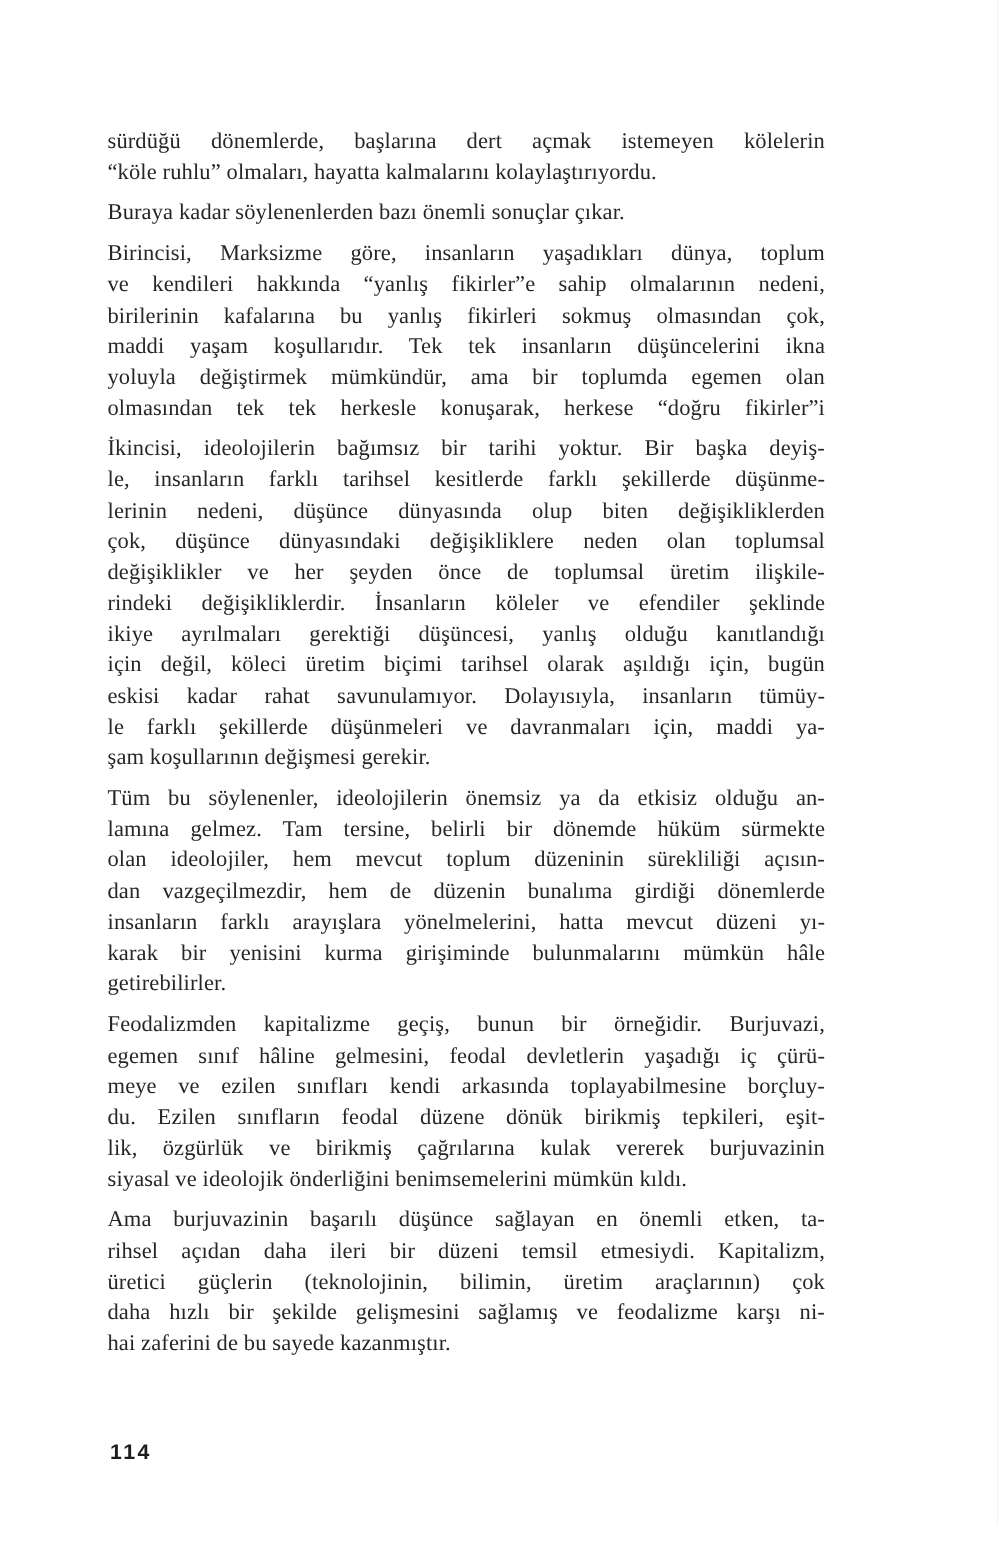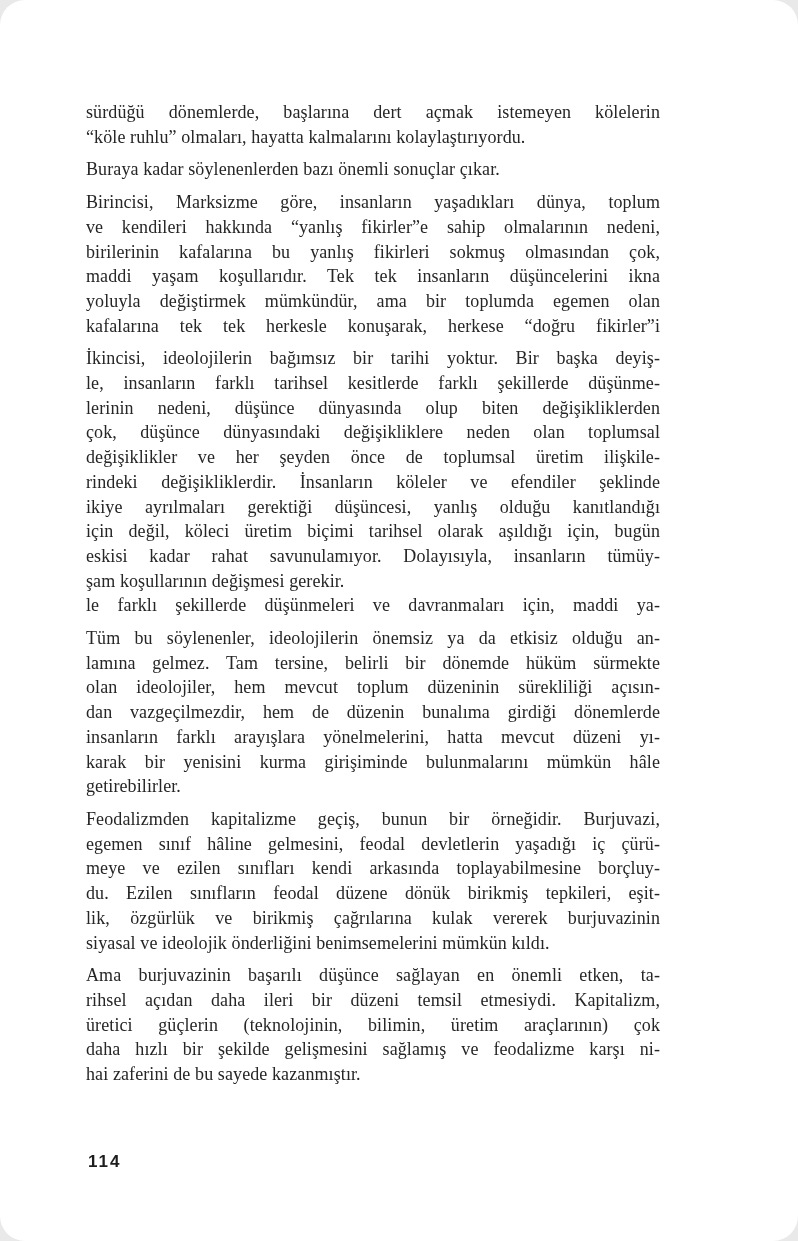--- a/index.html
+++ b/index.html
@@ -49,49 +49,49 @@
     font-weight: bold;
     font-size: 17px;
     letter-spacing: 2px;
     color: #1d1d1d;
     text-align: center;
   }
 </style>
 </head>
 <body>
 
-<div class="page" style="background: rgb(255, 255, 255); color: rgb(38, 38, 38); border-radius: 25px;">
+<div class="page" style="background: rgb(255, 255, 255); color: rgb(38, 38, 38);">
   <div class="text-block" id="paragraphs">
       <p>
         <span class="line">sürdüğü dönemlerde, başlarına dert açmak istemeyen kölelerin</span>
         <span class="line last">“köle ruhlu” olmaları, hayatta kalmalarını kolaylaştırıyordu.</span>
       </p>
       <p>
         <span class="line last">Buraya kadar söylenenlerden bazı önemli sonuçlar çıkar.</span>
       </p>
       <p>
         <span class="line">Birincisi, Marksizme göre, insanların yaşadıkları dünya, toplum</span>
         <span class="line">ve kendileri hakkında “yanlış fikirler”e sahip olmalarının nedeni,</span>
         <span class="line">birilerinin kafalarına bu yanlış fikirleri sokmuş olmasından çok,</span>
         <span class="line">maddi yaşam koşullarıdır. Tek tek insanların düşüncelerini ikna</span>
         <span class="line">yoluyla değiştirmek mümkündür, ama bir toplumda egemen olan</span>
-        <span class="line">kafalarına tek tek herkesle konuşarak, herkese “doğru fikirler”i</span>
+        <span class="line">olmasından tek tek herkesle konuşarak, herkese “doğru fikirler”i</span>
       </p>
       <p>
         <span class="line">İkincisi, ideolojilerin bağımsız bir tarihi yoktur. Bir başka deyiş-</span>
         <span class="line">le, insanların farklı tarihsel kesitlerde farklı şekillerde düşünme-</span>
         <span class="line">lerinin nedeni, düşünce dünyasında olup biten değişikliklerden</span>
         <span class="line">çok, düşünce dünyasındaki değişikliklere neden olan toplumsal</span>
         <span class="line">değişiklikler ve her şeyden önce de toplumsal üretim ilişkile-</span>
         <span class="line">rindeki değişikliklerdir. İnsanların köleler ve efendiler şeklinde</span>
         <span class="line">ikiye ayrılmaları gerektiği düşüncesi, yanlış olduğu kanıtlandığı</span>
         <span class="line">için değil, köleci üretim biçimi tarihsel olarak aşıldığı için, bugün</span>
         <span class="line">eskisi kadar rahat savunulamıyor. Dolayısıyla, insanların tümüy-</span>
+        <span class="line">le farklı şekillerde düşünmeleri ve davranmaları için, maddi ya-</span>
         <span class="line last">şam koşullarının değişmesi gerekir.</span>
-        <span class="line">le farklı şekillerde düşünmeleri ve davranmaları için, maddi ya-</span>
       </p>
       <p>
         <span class="line">Tüm bu söylenenler, ideolojilerin önemsiz ya da etkisiz olduğu an-</span>
         <span class="line">lamına gelmez. Tam tersine, belirli bir dönemde hüküm sürmekte</span>
         <span class="line">olan ideolojiler, hem mevcut toplum düzeninin sürekliliği açısın-</span>
         <span class="line">dan vazgeçilmezdir, hem de düzenin bunalıma girdiği dönemlerde</span>
         <span class="line">insanların farklı arayışlara yönelmelerini, hatta mevcut düzeni yı-</span>
         <span class="line">karak bir yenisini kurma girişiminde bulunmalarını mümkün hâle</span>
         <span class="line last">getirebilirler.</span>
       </p>

